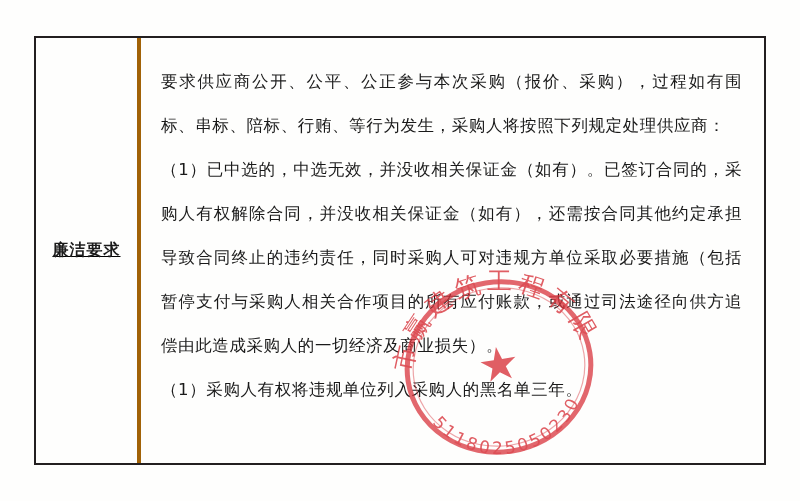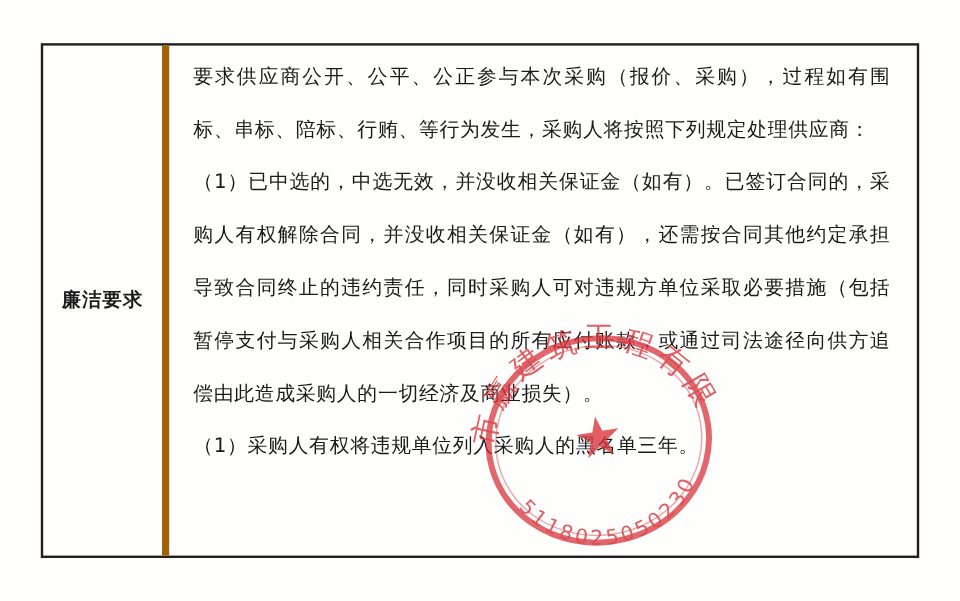--- a/index.html
+++ b/index.html
@@ -29,40 +29,41 @@
     width: 732px;
     height: 429px;
     border: 2px solid #231f20;
     box-sizing: border-box;
     display: flex;
     background: transparent;
   }
   .label-cell {
     width: 105px;
     flex: 0 0 105px;
-    border-right: 6px solid #a16207;
+    border-right: 4px solid #a16207;
     box-sizing: border-box;
     display: flex;
     align-items: center;
     justify-content: center;
     position: relative;
+    text-decoration: underline;
   }
   .label-text {
     font-family: "DejaVu Sans", sans-serif;
     font-size: 16px;
     font-weight: 700;
     color: #1b1b1b;
     letter-spacing: 1px;
     text-align: center;
     line-height: 1.4;
   }
   .content-cell {
     flex: 1 1 auto;
     box-sizing: border-box;
-    padding: 4px 22px 10px 20px;
+    padding: 22px 22px 10px 20px;
     position: relative;
   }
   .para {
     font-family: "DejaVu Sans", sans-serif;
     font-size: 16.5px;
     color: #1a1a1a;
     line-height: 44px;
     text-align: justify;
     text-justify: inter-ideograph;
     letter-spacing: 0.6px;

